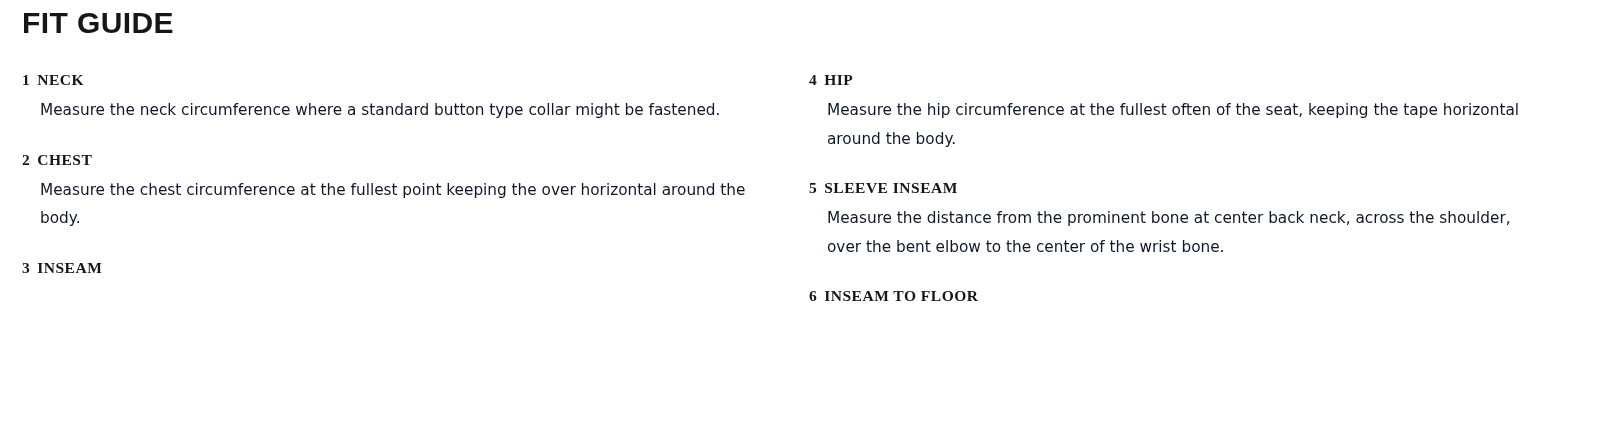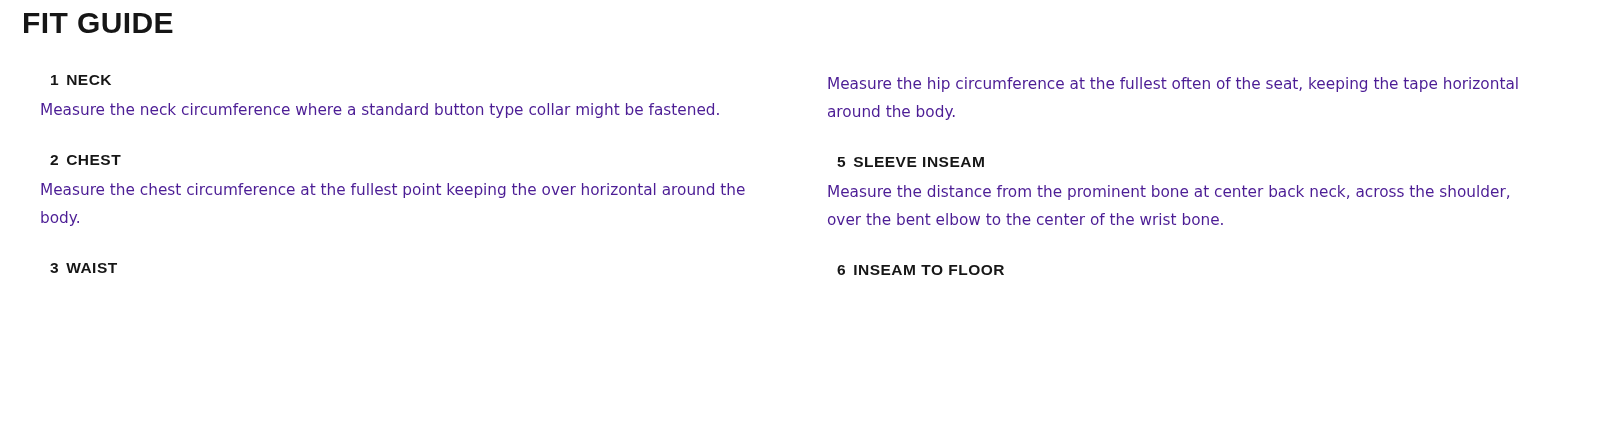--- a/index.html
+++ b/index.html
@@ -45,43 +45,42 @@
   }
   .column.left { padding-left: 22px; padding-right: 30px; }
   .column.right { padding-left: 16px; padding-right: 40px; }
 
   .entry {
     margin-bottom: 25px;
   }
   .entry:last-child { margin-bottom: 0; }
 
   .entry-head {
-    font-family: Liberation Sans, sans-serif;
+    font-family: Liberation Serif, serif;
     font-size: 15.5px;
     font-weight: bold;
     letter-spacing: 0.5px;
     color: #161616;
     line-height: 1.25;
     margin-bottom: 7px;
     white-space: nowrap;
-    margin-left: 28px;
   }
   .entry-num {
     display: inline-block;
     margin-right: 7px;
   }
   .entry-label {
     display: inline-block;
   }
   .entry-body {
     font-family: "DejaVu Sans", sans-serif;
     font-size: 15.3px;
     font-weight: 400;
     line-height: 1.85;
-    color: #4c1d95;
+    color: #0f172a;
     padding-left: 18px;
     max-width: 740px;
   }
   .column.right .entry-body {
     max-width: 730px;
   }
 </style>
 </head>
 <body>
 
@@ -102,29 +101,32 @@
 
       <div class="entry">
         <div class="entry-head">
           <span class="entry-num">2</span><span class="entry-label">CHEST</span>
         </div>
         <div class="entry-body">Measure the chest circumference at the fullest point keeping the over horizontal around the body.</div>
       </div>
 
       <div class="entry">
         <div class="entry-head">
-          <span class="entry-num">3</span><span class="entry-label">WAIST</span>
+          <span class="entry-num">3</span><span class="entry-label">INSEAM</span>
         </div>
       </div>
 
     </div>
 
     <div class="column right">
 
       <div class="entry">
+        <div class="entry-head">
+          <span class="entry-num">4</span><span class="entry-label">HIP</span>
+        </div>
         <div class="entry-body">Measure the hip circumference at the fullest often of the seat, keeping the tape horizontal around the body.</div>
       </div>
 
       <div class="entry">
         <div class="entry-head">
           <span class="entry-num">5</span><span class="entry-label">SLEEVE INSEAM</span>
         </div>
         <div class="entry-body">Measure the distance from the prominent bone at center back neck, across the shoulder, over the bent elbow to the center of the wrist bone.</div>
       </div>
 

